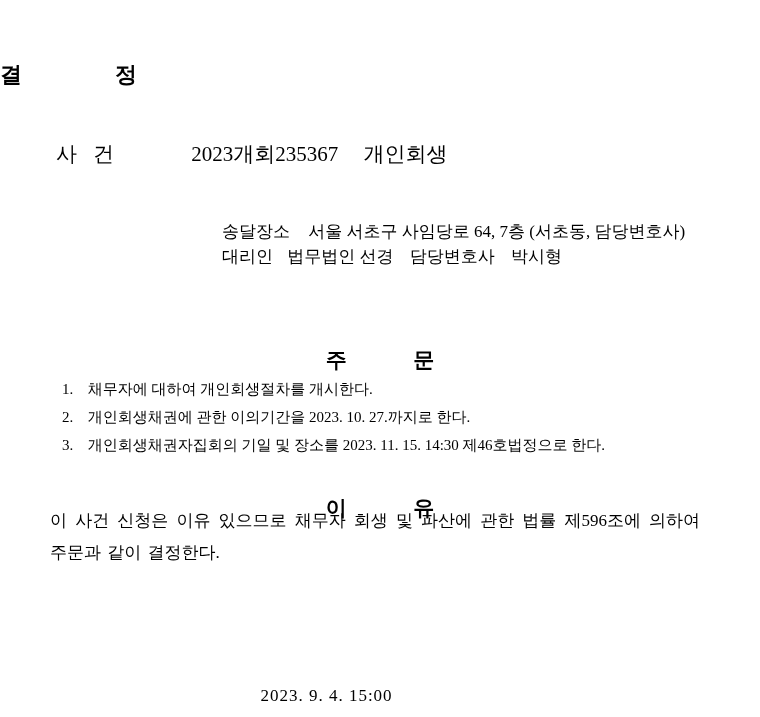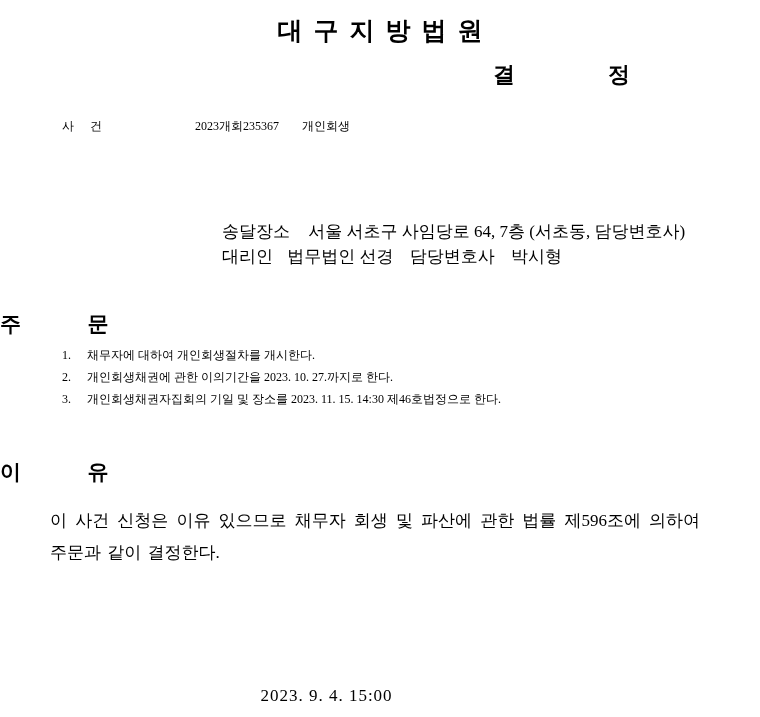--- a/index.html
+++ b/index.html
@@ -32,36 +32,37 @@
     font-size: 25px;
     font-weight: bold;
     letter-spacing: 11px;
     text-indent: 11px;
   }
   .doc-type {
     position: absolute;
     top: 60px;
     left: 0;
     width: 632px;
-    text-align: right;
+    text-align: left;
     font-size: 22px;
     font-weight: bold;
     letter-spacing: 2px;
   }
   .doc-type .sp {
     display: inline-block;
     width: 76px;
   }
 
   
   .info-row {
     position: absolute;
-    left: 62px;
-    font-size: 12px;
+    left: 56px;
+    font-size: 21px;
     white-space: nowrap;
+    margin-top: 22px;
   }
   .info-row .label {
     display: inline-block;
     width: 130px;
     letter-spacing: 16px;
   }
   .info-row .value-a {
     display: inline-block;
   }
   .info-row .value-b {
@@ -91,37 +92,38 @@
   .address-block .mid {
     display: inline-block;
     margin-right: 12px;
   }
 
   
   .section-head {
     position: absolute;
     left: 0;
     width: 760px;
-    text-align: left;
+    text-align: center;
     font-size: 21px;
     font-weight: bold;
+    margin-top: 36px;
   }
   .section-head .sp {
     display: inline-block;
     width: 56px;
   }
   #head-order { top: 310px; }
   #head-reason { top: 458px; }
 
   
   .order-list {
     position: absolute;
     left: 62px;
-    top: 344px;
-    font-size: 12px;
+    top: 376px;
+    font-size: 15px;
     line-height: 1.85;
     white-space: nowrap;
   }
   .order-list .li {
     display: block;
   }
   .order-list .num {
     display: inline-block;
     width: 22px;
   }
@@ -147,21 +149,20 @@
     text-align: center;
     font-size: 17px;
     letter-spacing: 1px;
   }
 </style>
 </head>
 <body>
 
 <div class="page">
 
-  <div class="court-title">대구지방법원</div>
 
   <div class="doc-type">
     <span>결</span>
     <span class="sp"></span>
     <span>정</span>
   </div>
 
   <div class="info-row" id="row-case">
     <span class="label">사건</span>
     <span class="value-a">2023개회235367</span>

